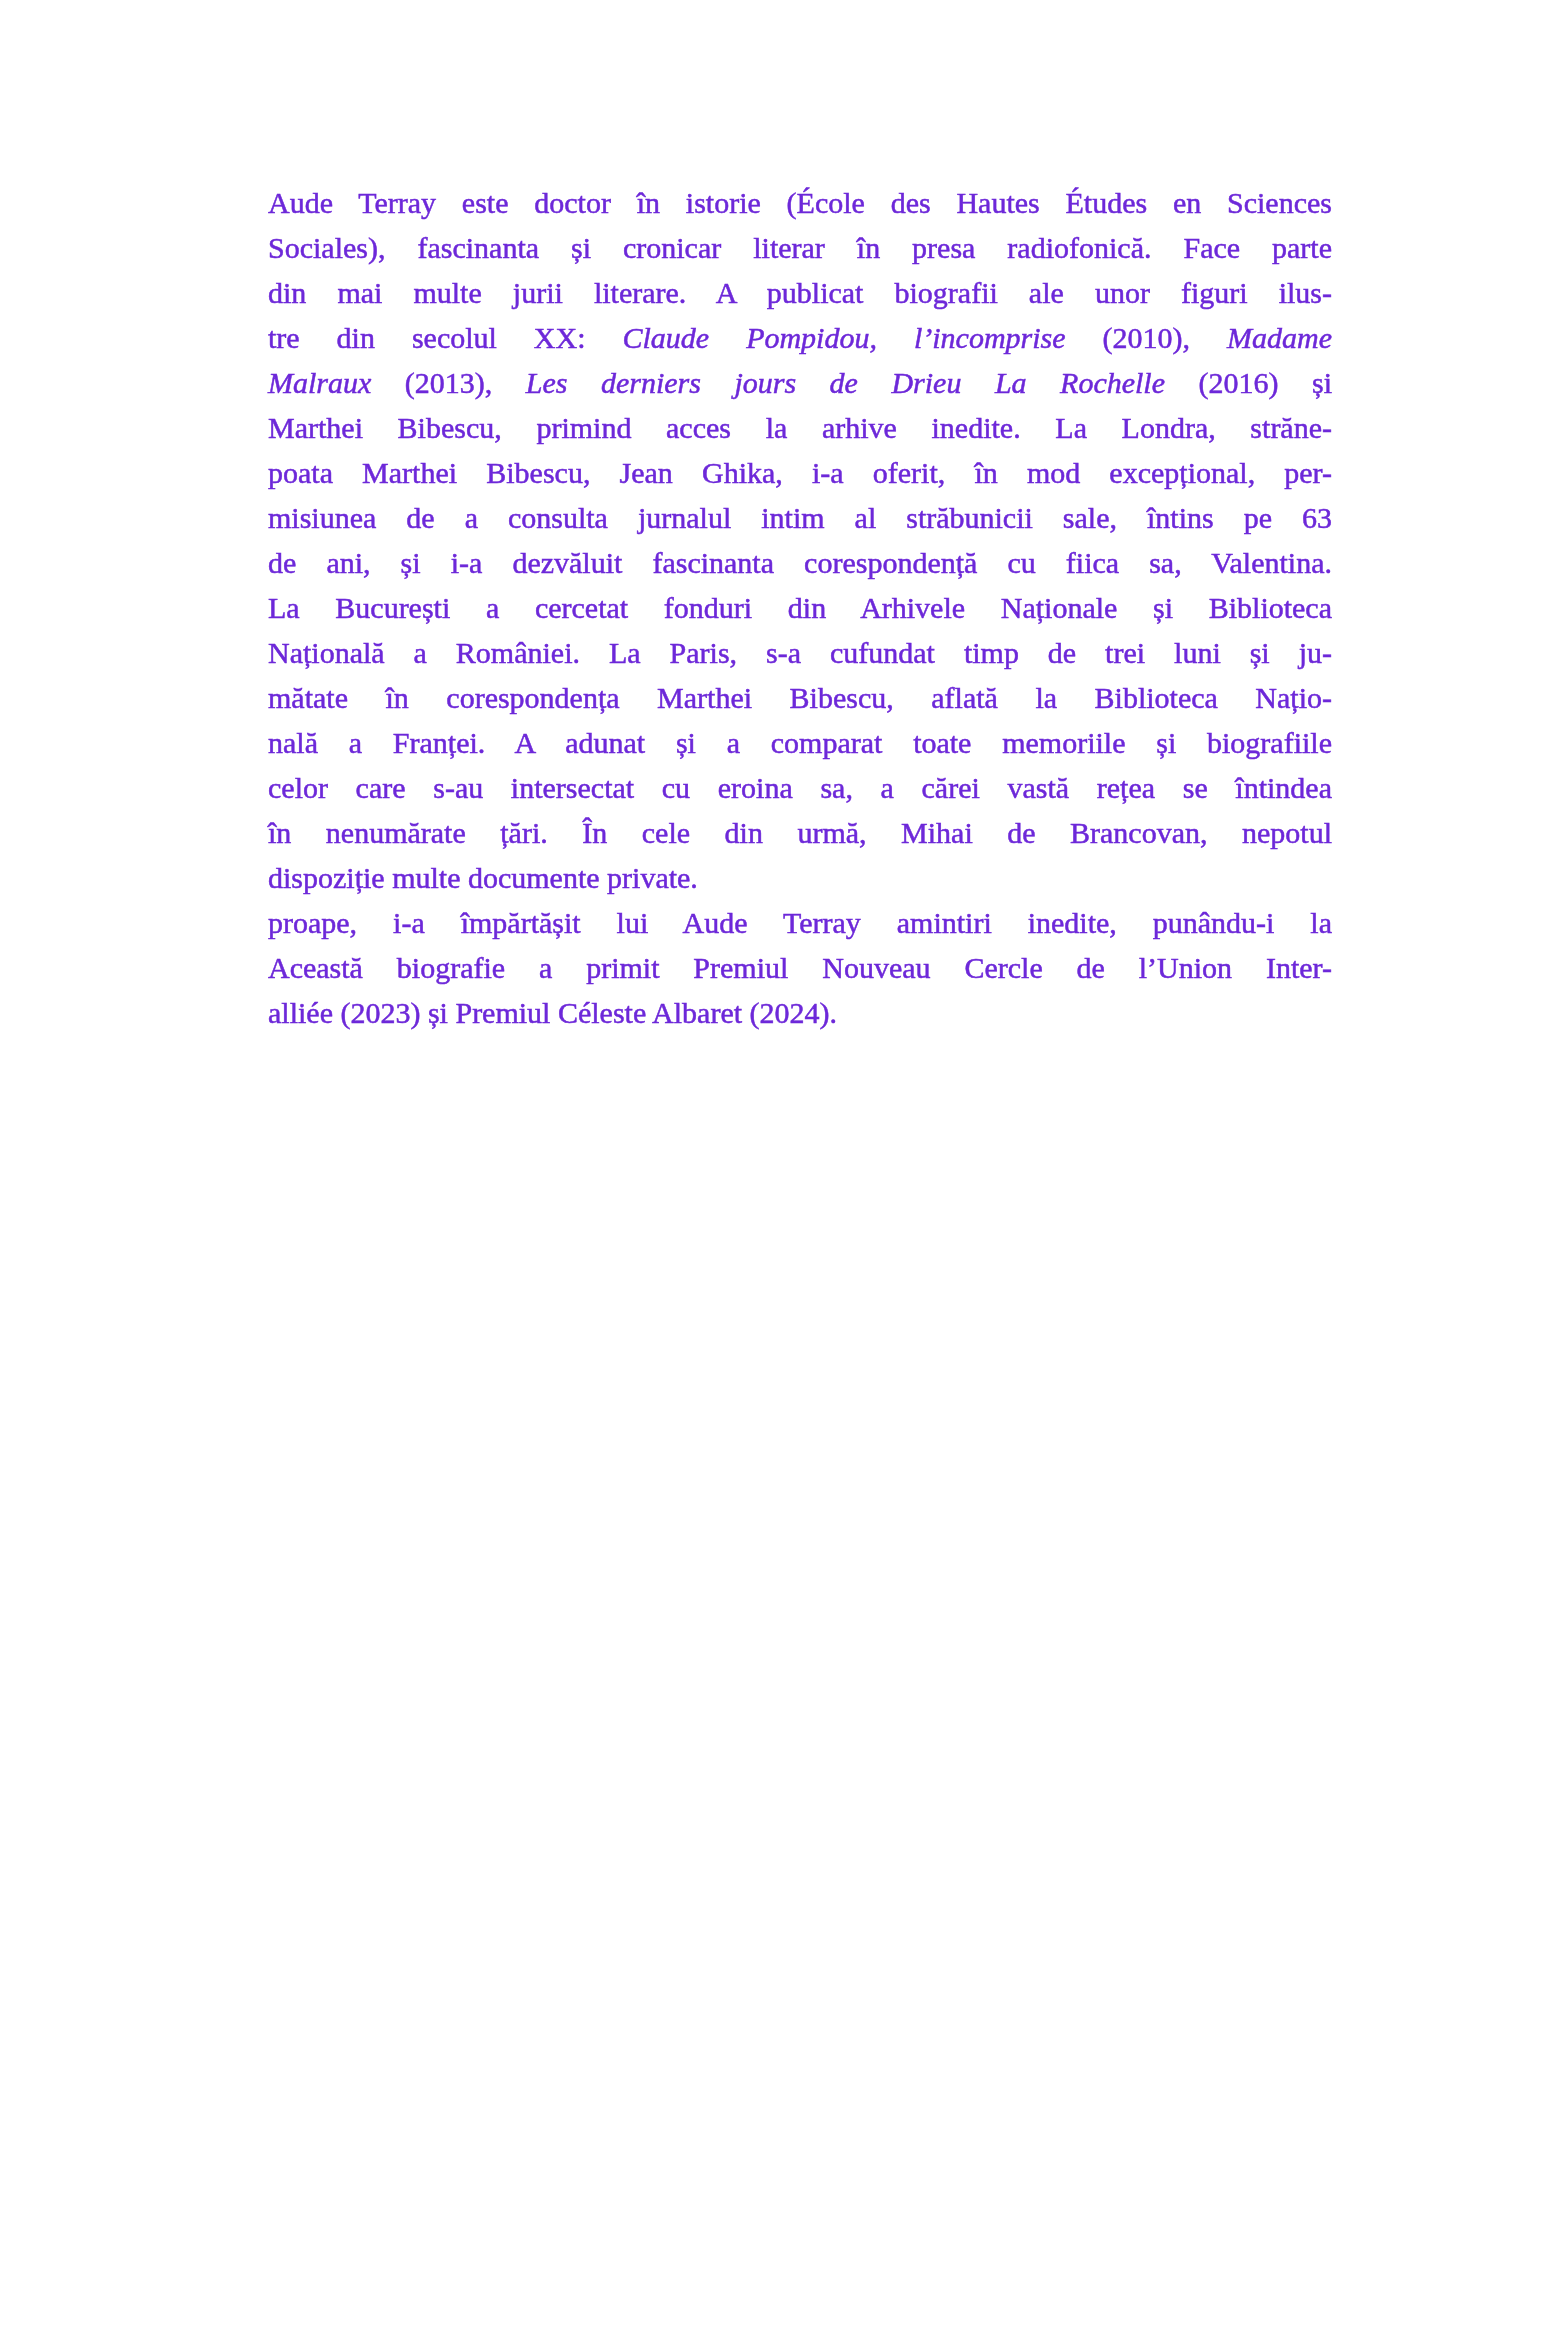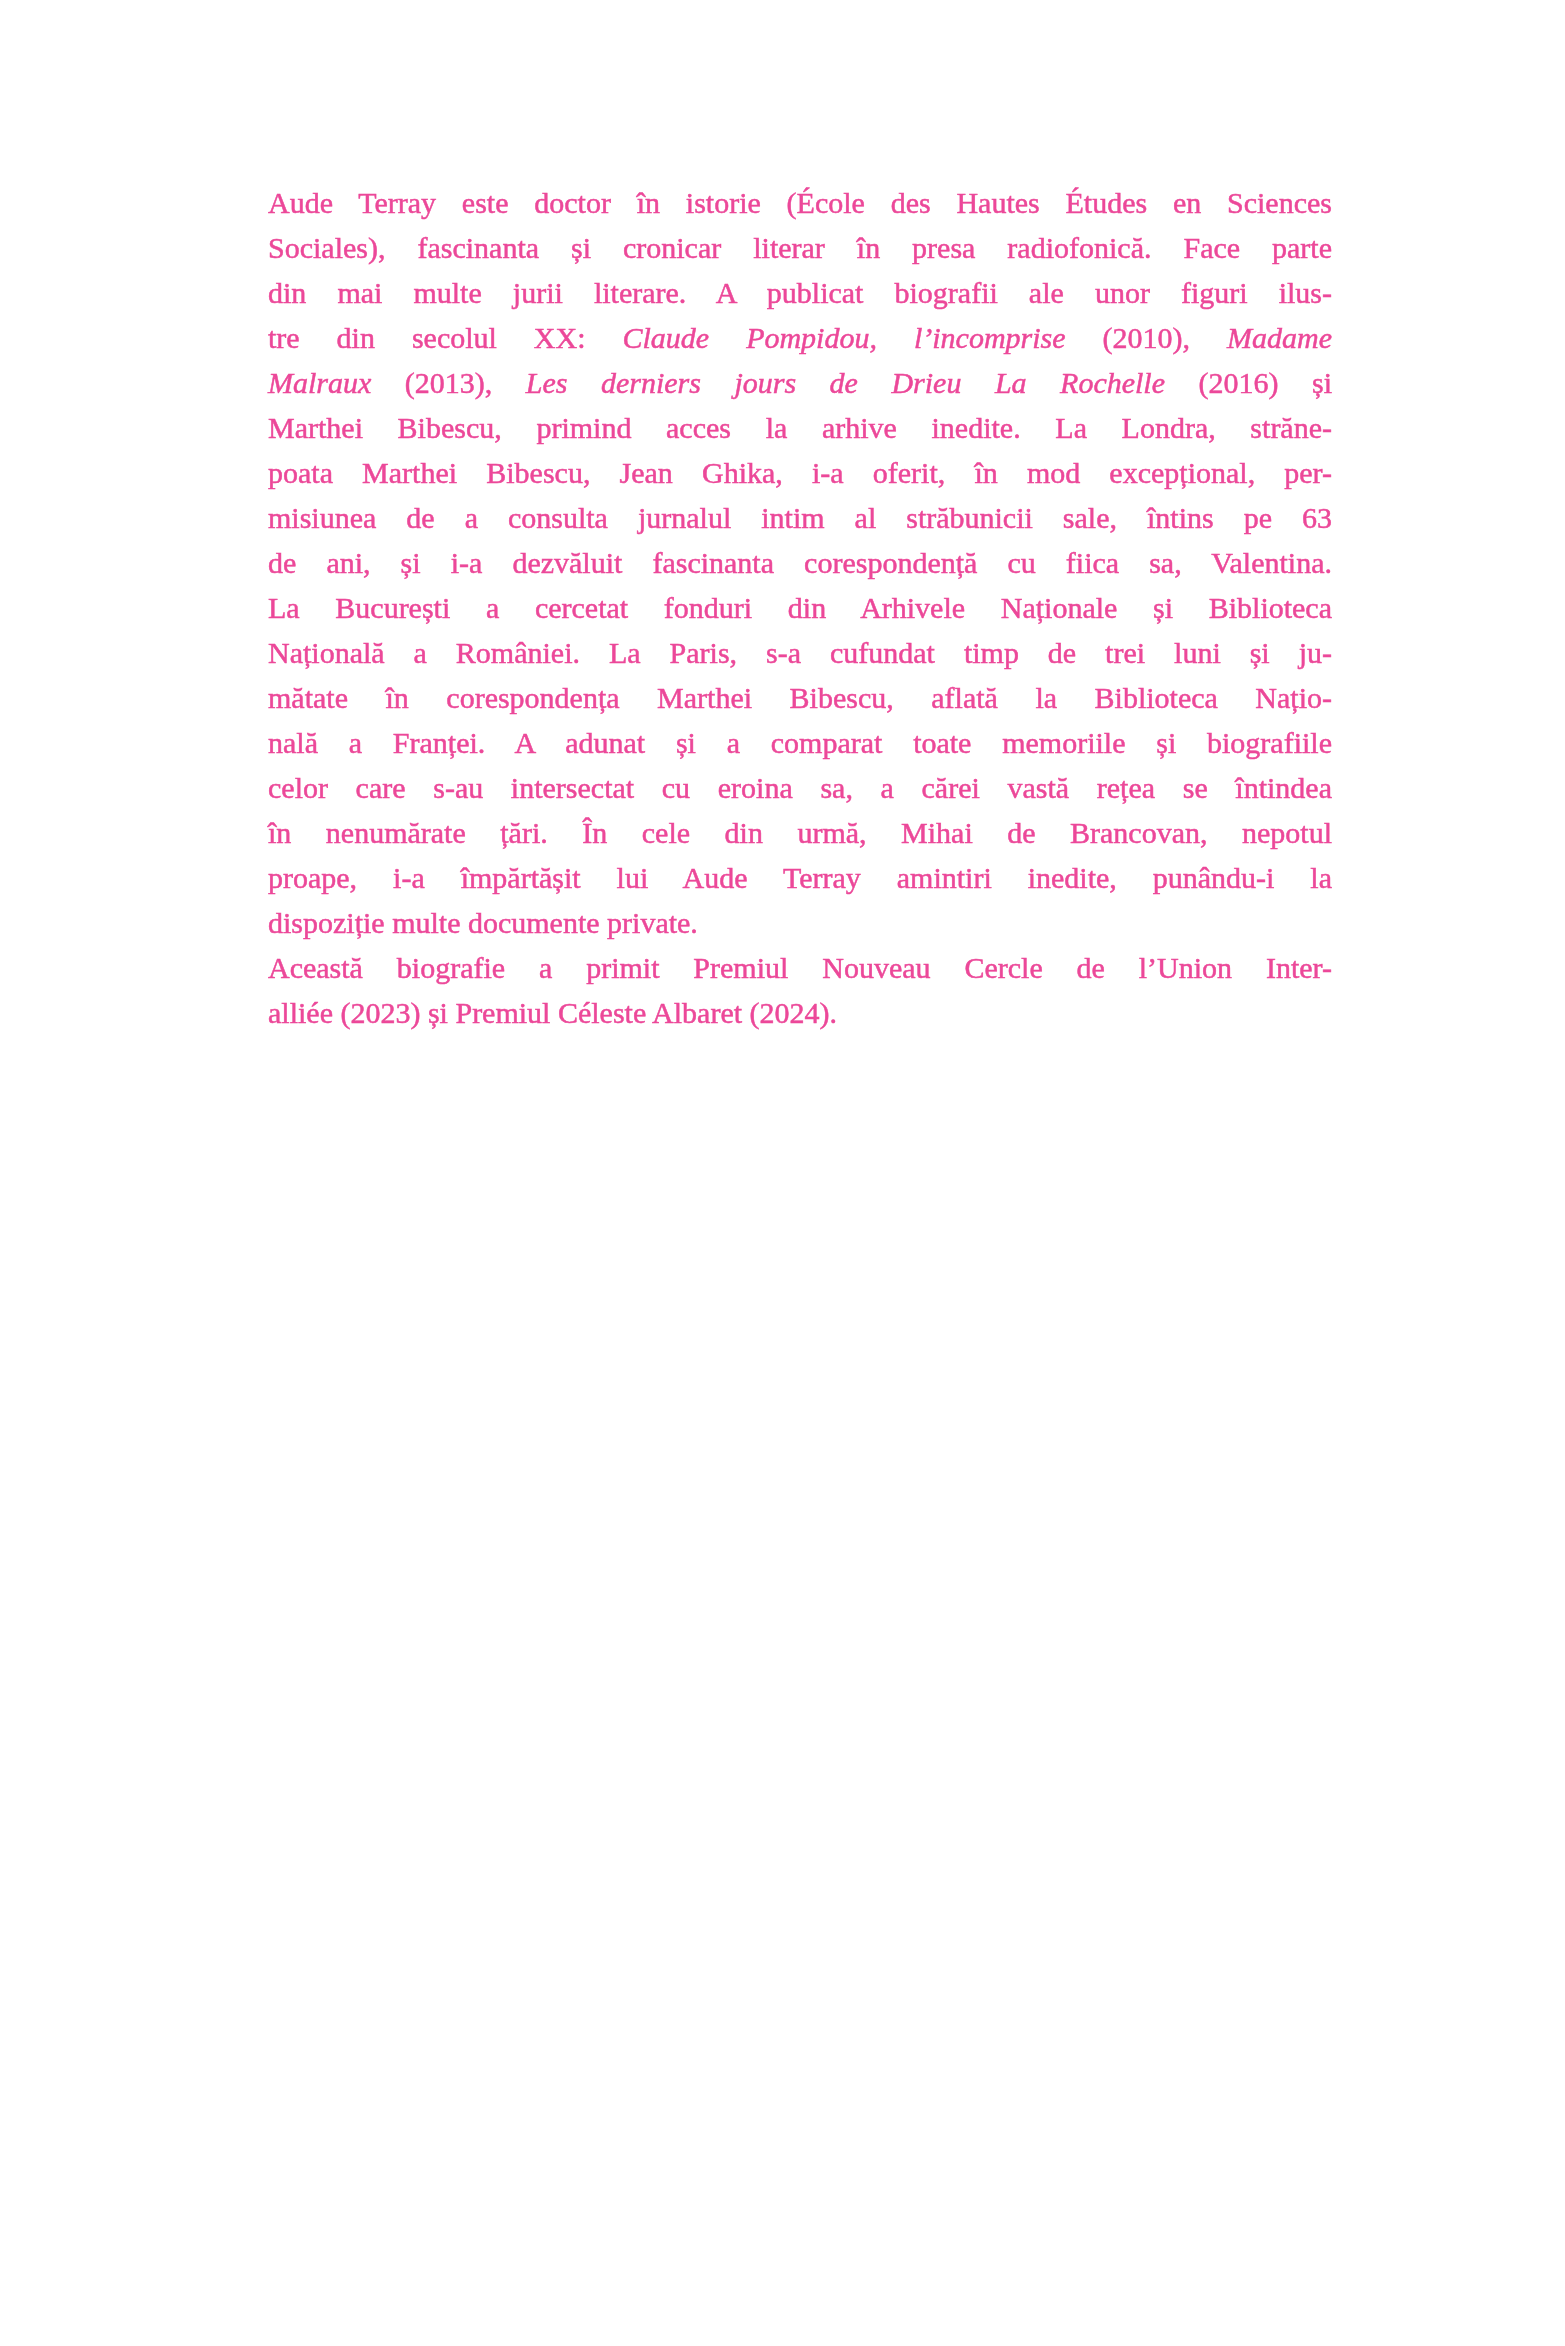--- a/index.html
+++ b/index.html
@@ -36,35 +36,35 @@
     text-align-last: left;
   }
   .line em {
     font-style: italic;
   }
 </style>
 </head>
 <body style="background: rgb(255, 255, 255);">
 
 <div class="page">
-  <div class="text-block" id="text-block" style="color: #ec4899;">
+  <div class="text-block" id="text-block" style="color: #6d28d9;">
       <div class="line"><span>Aude Terray este doctor în istorie (École des Hautes Études en Sciences</span></div>
       <div class="line"><span>Sociales), fascinanta și cronicar literar în presa radiofonică. Face parte</span></div>
       <div class="line"><span>din mai multe jurii literare. A publicat biografii ale unor figuri ilus-</span></div>
       <div class="line"><span>tre din secolul XX: </span><em>Claude Pompidou, l’incomprise</em><span> (2010), </span><em>Madame</em></div>
       <div class="line"><em>Malraux</em><span> (2013), </span><em>Les derniers jours de Drieu La Rochelle</em><span> (2016) și</span></div>
       <div class="line"><span>Marthei Bibescu, primind acces la arhive inedite. La Londra, străne-</span></div>
       <div class="line"><span>poata Marthei Bibescu, Jean Ghika, i-a oferit, în mod excepțional, per-</span></div>
       <div class="line"><span>misiunea de a consulta jurnalul intim al străbunicii sale, întins pe 63</span></div>
       <div class="line"><span>de ani, și i-a dezvăluit fascinanta corespondență cu fiica sa, Valentina.</span></div>
       <div class="line"><span>La București a cercetat fonduri din Arhivele Naționale și Biblioteca</span></div>
       <div class="line"><span>Națională a României. La Paris, s-a cufundat timp de trei luni și ju-</span></div>
       <div class="line"><span>mătate în corespondența Marthei Bibescu, aflată la Biblioteca Națio-</span></div>
       <div class="line"><span>nală a Franței. A adunat și a comparat toate memoriile și biografiile</span></div>
       <div class="line"><span>celor care s-au intersectat cu eroina sa, a cărei vastă rețea se întindea</span></div>
       <div class="line"><span>în nenumărate țări. În cele din urmă, Mihai de Brancovan, nepotul</span></div>
+      <div class="line last"><span>dispoziție multe documente private.</span></div>
       <div class="line"><span>proape, i-a împărtășit lui Aude Terray amintiri inedite, punându-i la</span></div>
-      <div class="line last"><span>dispoziție multe documente private.</span></div>
       <div class="line"><span>Această biografie a primit Premiul Nouveau Cercle de l’Union Inter-</span></div>
       <div class="line last"><span>alliée (2023) și Premiul Céleste Albaret (2024).</span></div>
     </div>
 </div>
 
 
 </body></html>

